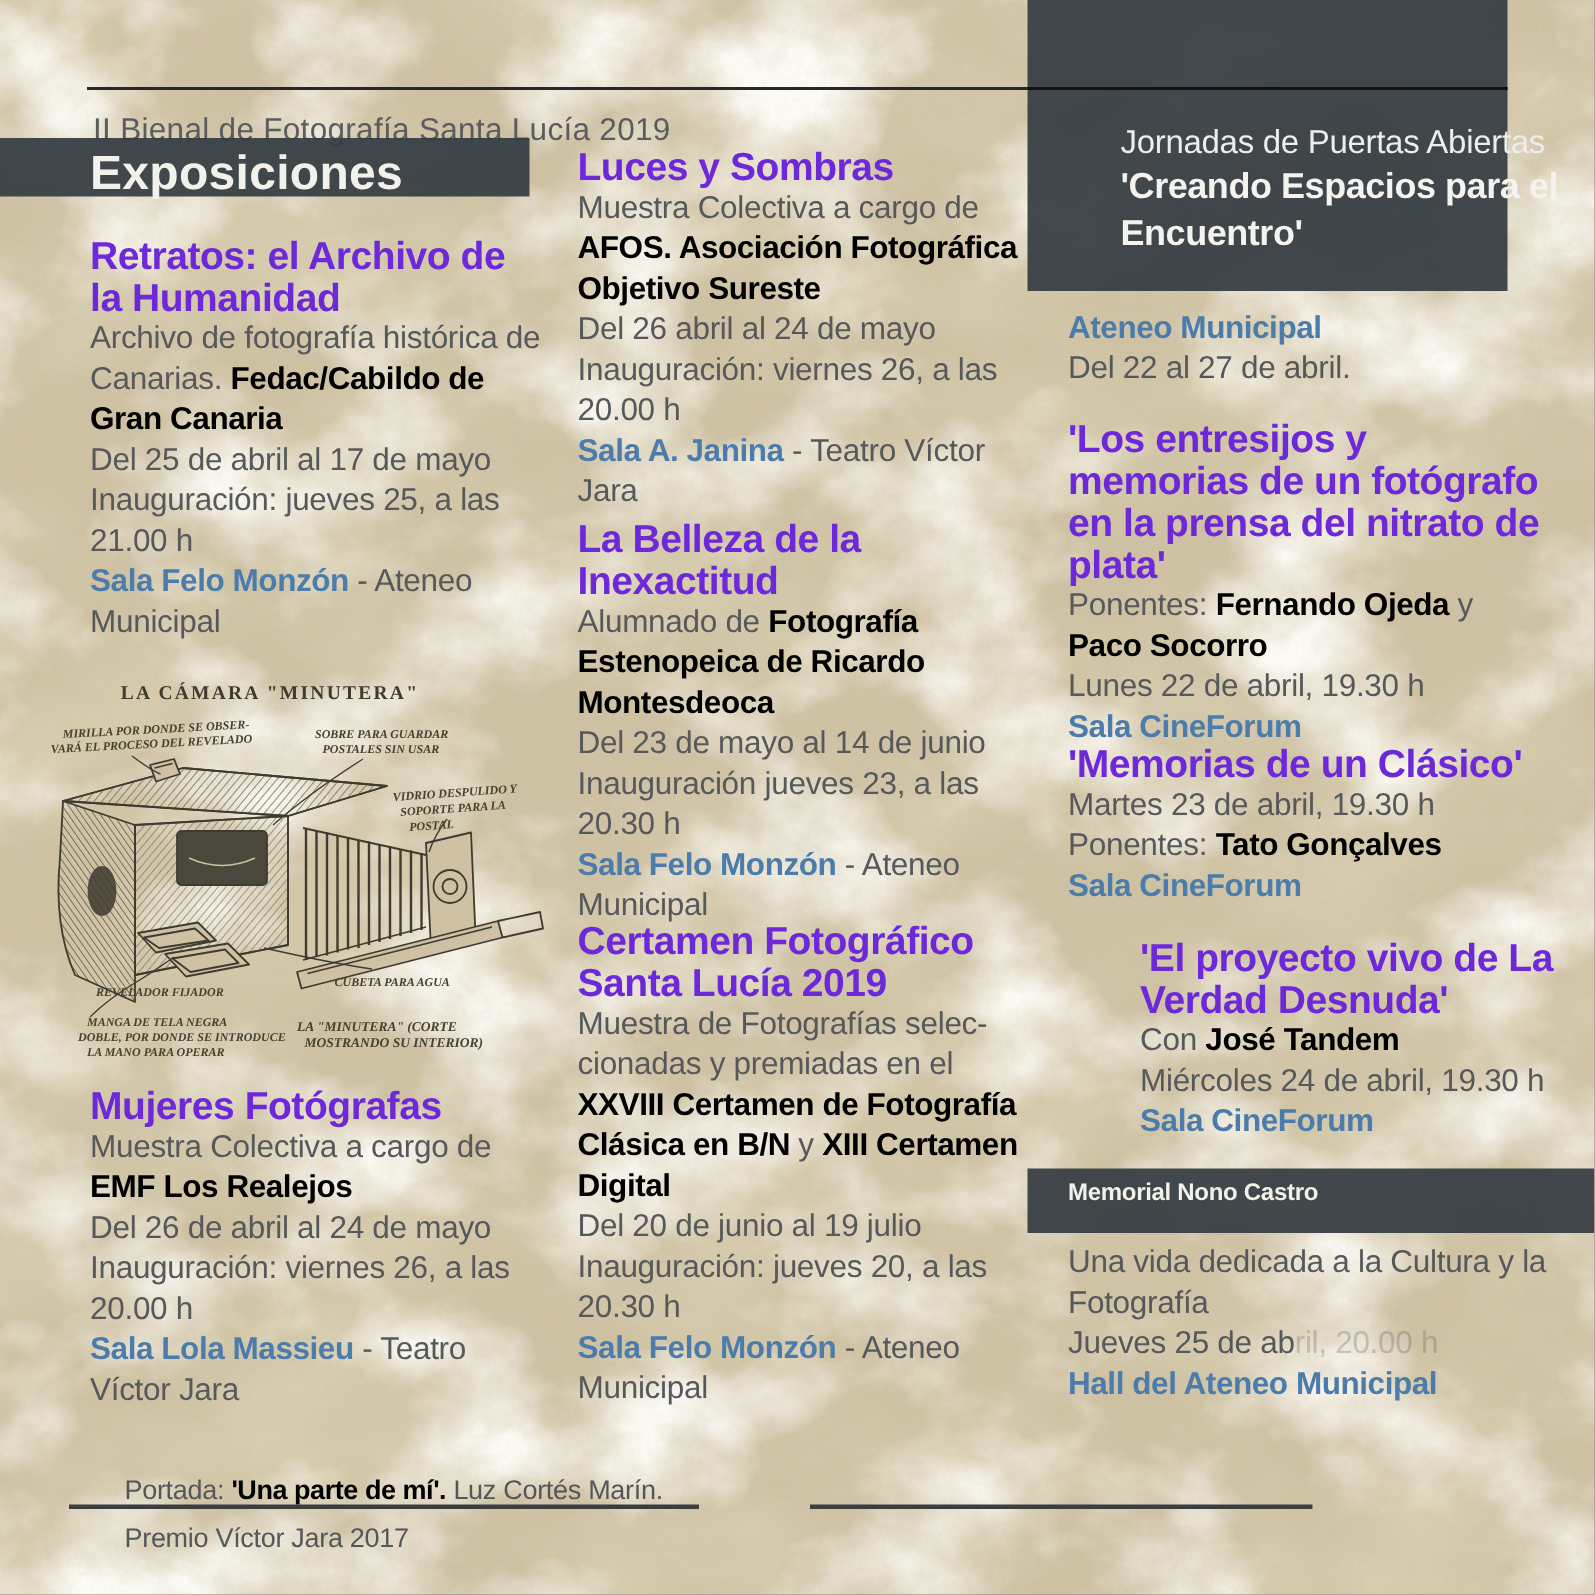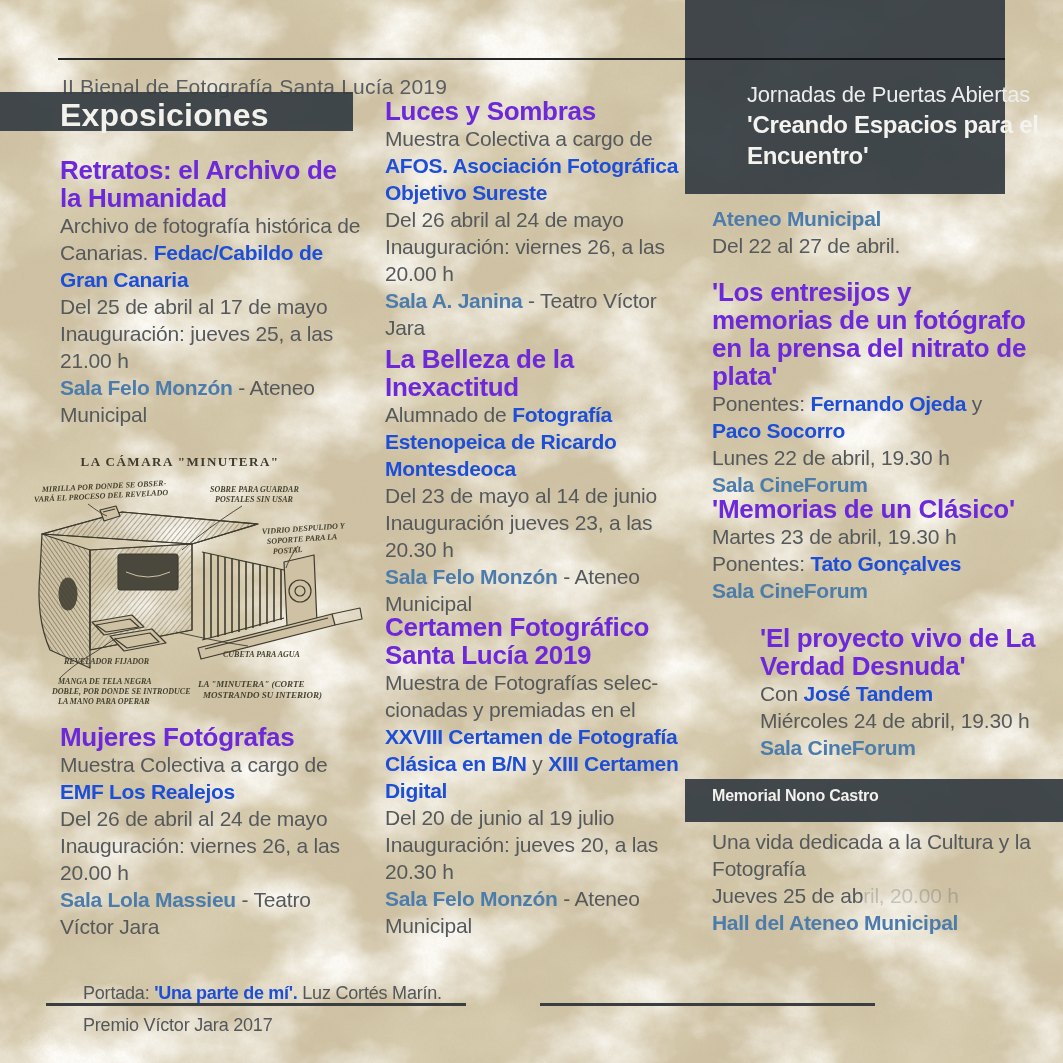--- a/index.html
+++ b/index.html
@@ -9,21 +9,21 @@
     font-family:"Liberation Sans", sans-serif;
     color:#2b2e30;
   }
   .texture{position:absolute;left:0;top:0;z-index:1;pointer-events:none;}
   .layer{position:absolute;left:0;top:0;width:1063px;height:1063px;z-index:2;}
   .abs{position:absolute;}
   
   .slate{background:rgba(54,62,67,0.94);}
   
   .lt{color:#56595b;font-weight:normal;letter-spacing:-0.2px;}
-  .bd{color:#1d4ed8;font-weight:bold;letter-spacing:-0.3px;}
+  .bd{color:#000000;font-weight:bold;letter-spacing:-0.3px;}
   .venue{color:#4b7cab;font-weight:bold;letter-spacing:-0.3px;}
   .sec{position:absolute;font-size:21px;line-height:27px;}
   .sec h3{margin:0;font-size:26px;line-height:28px;font-weight:bold;letter-spacing:-0.3px;color:#6d28d9;}
   .sec p{margin:0;}
   .header-title{font-size:21px;color:#595d5f;letter-spacing:0.2px;}
   .rule{background:#26282a;height:2px;}
   .expo-label{font-size:32px;font-weight:bold;color:#f2f1ec;letter-spacing:0.2px;}
   .jornadas-kicker{font-size:22px;color:#eceded;letter-spacing:-0.2px;line-height:28px;}
   .jornadas-title{font-size:24px;font-weight:bold;color:#f4f3ef;letter-spacing:-0.3px;line-height:31px;}
   .memorial-label{font-size:16px;font-weight:bold;color:#f2f1ec;letter-spacing:-0.2px;}

